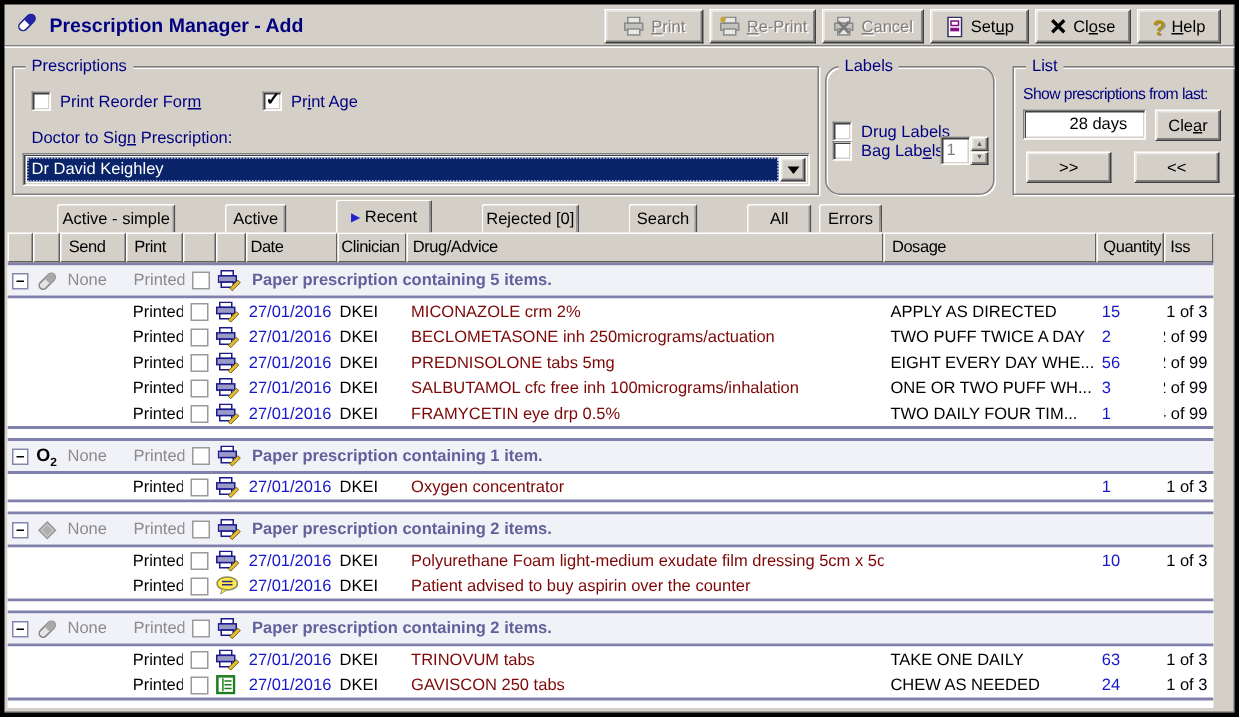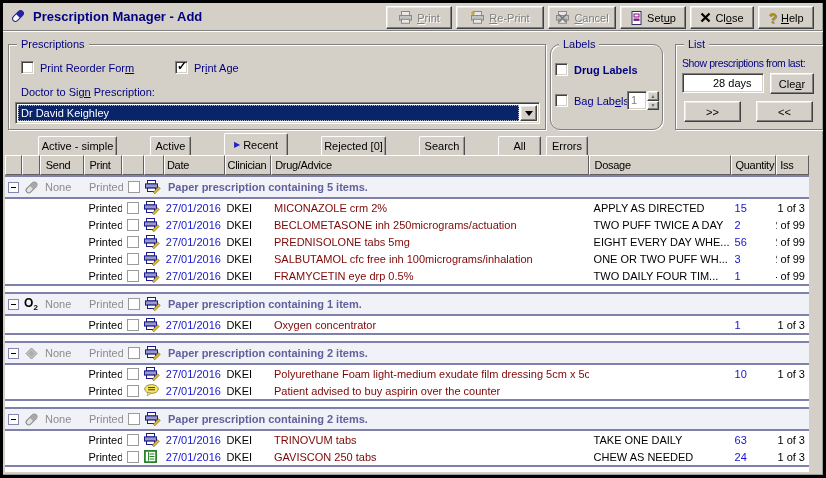--- a/index.html
+++ b/index.html
@@ -111,21 +111,21 @@
       <div class="btn3d tb-btn disabled" style="width:66px">
         <span class="ic">
             <svg width="15" height="13" viewBox="0 0 15 13">
               <rect x="3.5" y="0.5" width="8" height="4" fill="#e8e8e8" stroke="#8a8a8a"></rect>
               <rect x="1.5" y="4.5" width="12" height="4.6" fill="#c2c2be" stroke="#8a8a8a"></rect>
               <rect x="3.5" y="8.3" width="8" height="4" fill="#e8e8e8" stroke="#8a8a8a"></rect>
             </svg>
           </span>
         <span><u>P</u>rint</span>
       </div>
-      <div class="btn3d tb-btn disabled" style="width:88px">
+      <div class="btn3d tb-btn disabled" style="width:71px">
         <span class="ic">
             <svg width="15" height="13" viewBox="0 0 15 13">
               <rect x="3.5" y="0.5" width="8" height="4" fill="#e8e8e8" stroke="#8a8a8a"></rect>
               <rect x="1.5" y="4.5" width="12" height="4.6" fill="#c2c2be" stroke="#8a8a8a"></rect>
               <rect x="3.5" y="8.3" width="8" height="4" fill="#e8e8e8" stroke="#8a8a8a"></rect>
               <circle cx="3" cy="2" r="1.8" fill="#c8a432"></circle>
             </svg>
           </span>
         <span><u>R</u>e-Print</span>
       </div>
@@ -180,21 +180,21 @@
     <div class="combo">
       <div class="combo-sel">Dr David Keighley</div>
       <div class="combo-btn btn3d">
         <span class="arrow-down"></span>
       </div>
     </div>
   </div>
 
   <div class="groupbox" style="left:547px;top:41px;width:113px;height:86px;border-radius:10px;">
     <span class="legend">Labels</span>
-    <div class="checkrow" style="left:4px;top:18px;font-weight:bold;">
+    <div class="checkrow" style="left:4px;top:36px;">
       <span class="checkbox"></span>
       <span>Drug Labels</span>
     </div>
     <div class="checkrow" style="left:4px;top:49px;">
       <span class="checkbox"></span>
       <span>Bag Lab<u>e</u>ls:</span>
     </div>
     <div class="spinner" style="left:76px;top:46px;">
       <div class="spin-field sunken">1</div>
       <div class="spin-btns">

